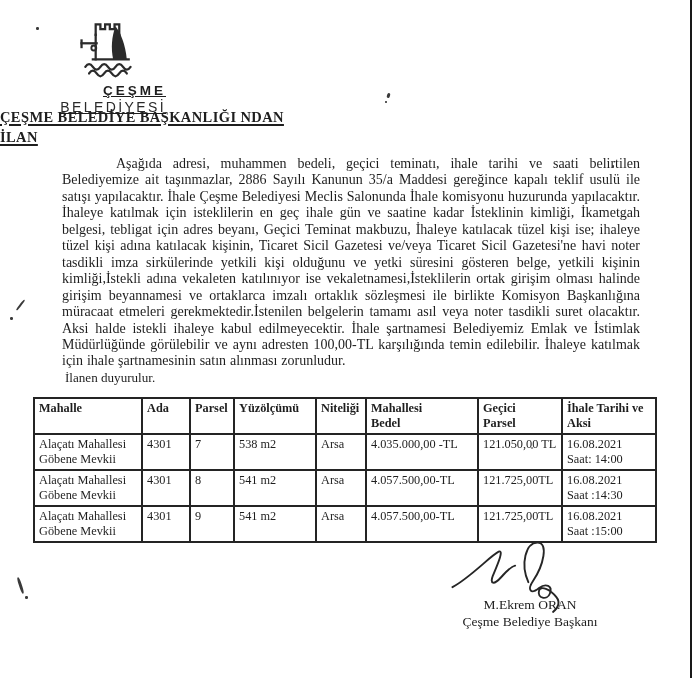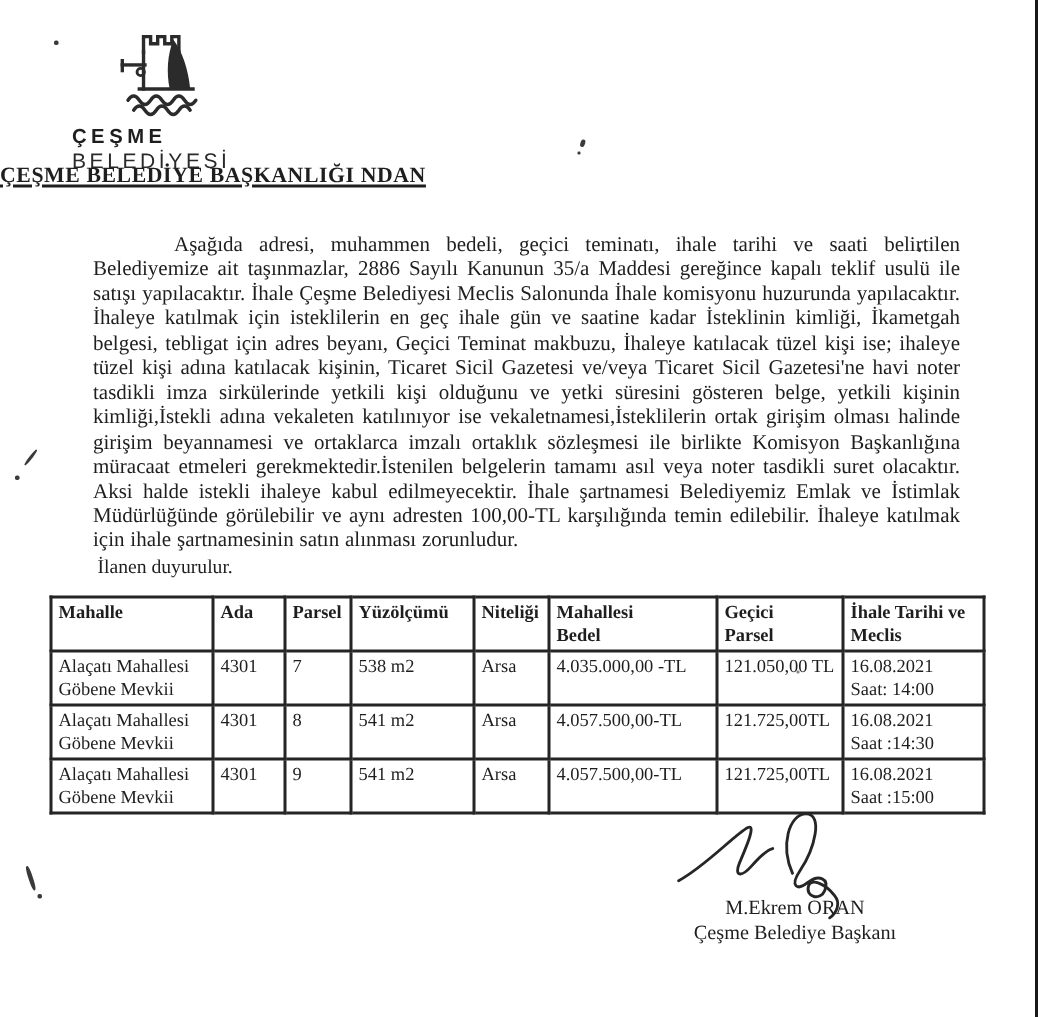--- a/index.html
+++ b/index.html
@@ -2,21 +2,21 @@
 <html><head>
 <meta charset="utf-8">
 <style>
   html,body{margin:0;padding:0;background:#e8e8e8;}
   .page{
     position:relative;width:700px;height:678px;background:#ffffff;
     font-family:"Liberation Serif", serif;color:#1e1e1e;overflow:hidden;
     margin:0 auto;
   }
   
-  .logo{position:absolute;left:48px;top:14px;width:118px;text-align:left;}
+  .logo{position:absolute;left:48px;top:14px;width:118px;text-align:right;text-decoration:underline;}
   .logo svg{display:block;margin:0 auto;}
   .logo-name{font-family:"Liberation Sans",sans-serif;font-weight:bold;font-size:13.5px;letter-spacing:3px;margin-top:1px;}
   .logo-sub{font-family:"Liberation Sans",sans-serif;font-size:14px;letter-spacing:2.4px;margin-top:1px;color:#2a2a2a;}
   
   .title-block{position:absolute;top:109px;left:0;width:700px;}
   .title-line{font-size:14.5px;font-weight:bold;letter-spacing:.4px;
     text-decoration:underline;text-decoration-thickness:1.5px;text-underline-offset:2px;}
   .title-line + .title-line{margin-top:3px;}
   
   .announce-wrap{position:absolute;left:62px;top:156px;width:578px;}
@@ -77,20 +77,21 @@
         <path d="M12 56 q4 -6 8 0 t8 0 t8 0 t8 0 t8 0 t8 0"></path>
         <path d="M16 63 q4 -6 8 0 t8 0 t8 0 t8 0 t8 0"></path>
       </g>
     </svg>
     <div class="logo-name">ÇEŞME</div>
     <div class="logo-sub">BELEDİYESİ</div>
   </div>
 
   <div class="title-block">
     <div class="title-line">ÇEŞME BELEDİYE BAŞKANLIĞI NDAN</div>
+    <div class="title-line">İLAN</div>
   </div>
 
   <div class="announce-wrap">
     <div class="announce">Aşağıda adresi, muhammen bedeli, geçici teminatı, ihale tarihi ve  saati belirtilen Belediyemize ait taşınmazlar, 2886 Sayılı Kanunun 35/a Maddesi gereğince kapalı teklif usulü ile satışı yapılacaktır. İhale Çeşme Belediyesi Meclis Salonunda İhale komisyonu  huzurunda yapılacaktır. İhaleye katılmak için isteklilerin en geç ihale gün ve saatine kadar İsteklinin kimliği, İkametgah belgesi, tebligat için adres beyanı, Geçici Teminat makbuzu, İhaleye katılacak tüzel kişi ise; ihaleye tüzel kişi adına katılacak kişinin, Ticaret Sicil Gazetesi ve/veya Ticaret Sicil Gazetesi'ne havi noter tasdikli imza sirkülerinde yetkili kişi olduğunu ve yetki süresini gösteren belge, yetkili kişinin kimliği,İstekli adına vekaleten katılınıyor ise vekaletnamesi,İsteklilerin ortak girişim olması halinde girişim beyannamesi ve ortaklarca imzalı ortaklık sözleşmesi ile birlikte Komisyon Başkanlığına müracaat etmeleri gerekmektedir.İstenilen belgelerin tamamı asıl veya noter tasdikli suret olacaktır. Aksi halde istekli ihaleye kabul edilmeyecektir.  İhale  şartnamesi Belediyemiz Emlak ve İstimlak  Müdürlüğünde görülebilir ve aynı adresten 100,00-TL karşılığında temin edilebilir. İhaleye katılmak için  ihale şartnamesinin satın alınması  zorunludur.</div>
     <div class="closing">İlanen duyurulur.</div>
   </div>
 
   <div class="table-wrap">
     <table>
       <colgroup>
@@ -123,21 +124,21 @@
             <th>
               <div>Mahallesi</div>
               <div>Bedel</div>
             </th>
             <th>
               <div>Geçici</div>
               <div>Parsel</div>
             </th>
             <th>
               <div>İhale Tarihi ve</div>
-              <div>Meclis</div>
+              <div>Aksi</div>
             </th>
           </tr>
       </thead>
       <tbody id="tbody-rows">
           <tr>
             <td>
               <div>Alaçatı Mahallesi</div>
               <div>Göbene Mevkii</div>
             </td>
             <td>

